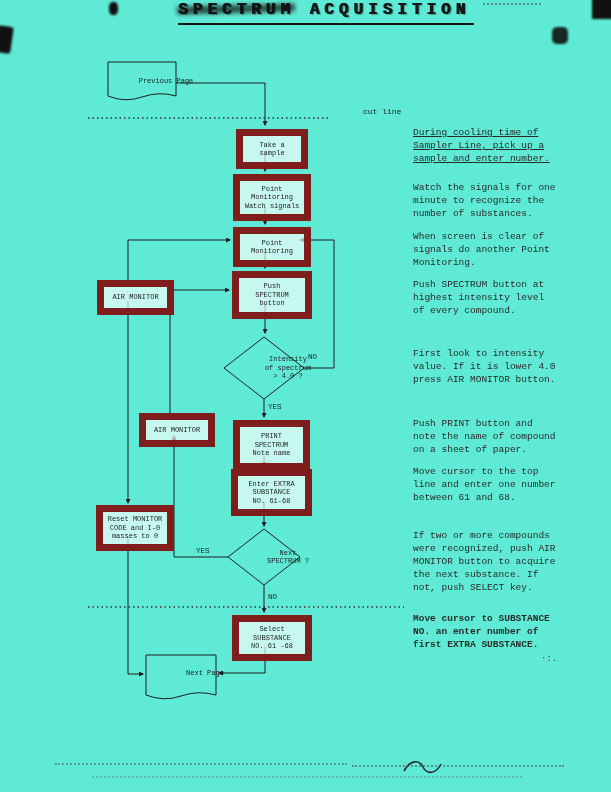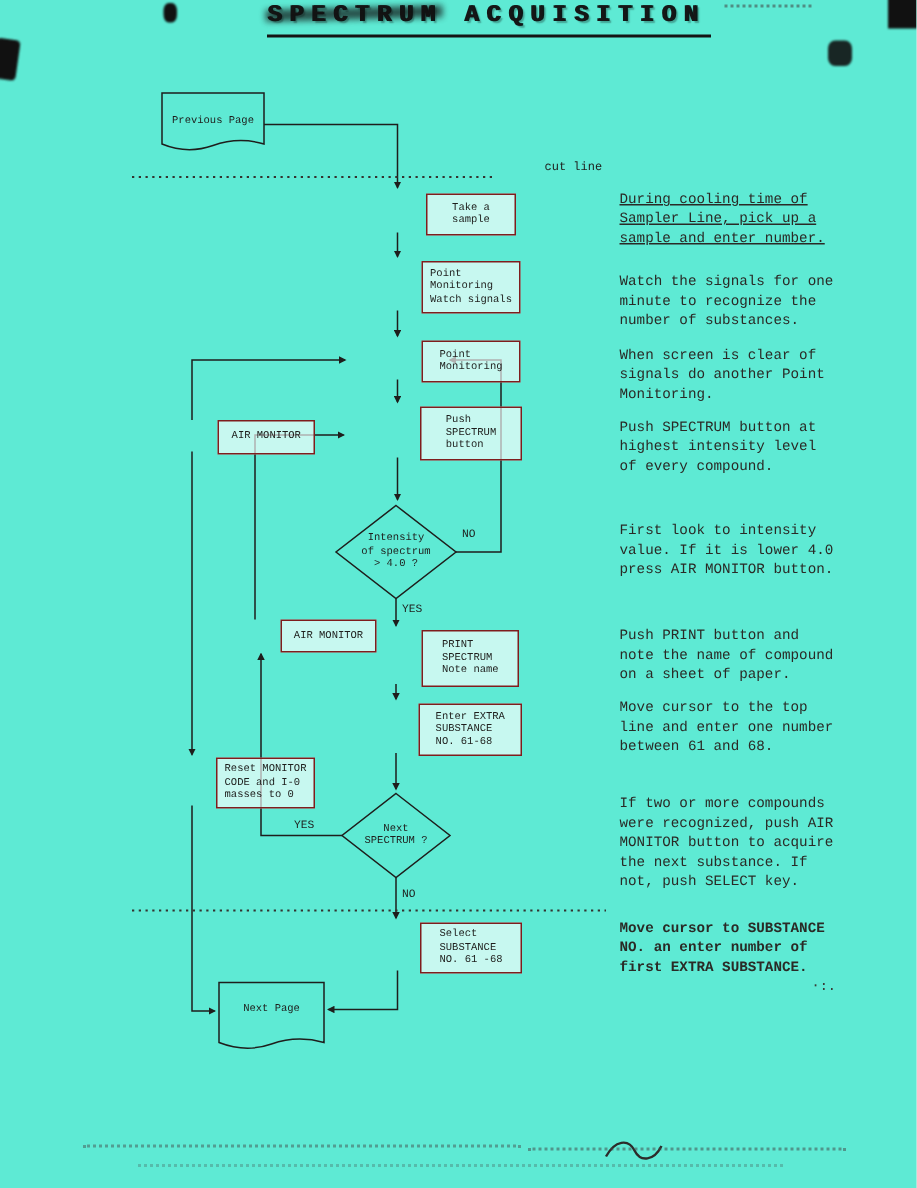--- a/index.html
+++ b/index.html
@@ -13,29 +13,29 @@
   #lines{position:absolute;left:0;top:0;width:611px;height:792px;}
   .title{
     position:absolute;left:178px;top:0px;
     font:bold 16px/20px "Liberation Mono","DejaVu Sans Mono",monospace;
     letter-spacing:5px;color:#161616;
     border-bottom:2px solid #141414;padding:0 4px 3px 0;
     text-shadow:1px 0 0 rgba(0,0,0,.85),2px 1px 1px rgba(0,0,0,.3);
     white-space:nowrap;
   }
   .node{
-    position:absolute;border:1px solid #7f1d1d;background:rgba(255,255,255,.65);
+    position:absolute;border:7px solid #7f1d1d;background:rgba(255,255,255,.65);
     display:flex;align-items:center;justify-content:center;
-    white-space:pre-line;
-    font:7px/8.5px "Liberation Mono","DejaVu Sans Mono",monospace;color:#1e1e1c;margin-left:48px;
+    text-align:center;white-space:pre-line;
+    font:7px/8.5px "Liberation Mono","DejaVu Sans Mono",monospace;color:#1e1e1c;
   }
   .dtext,.doclabel{
     position:absolute;display:flex;align-items:center;justify-content:center;
     text-align:center;white-space:pre-line;
-    font:7px/8.5px "Liberation Mono","DejaVu Sans Mono",monospace;color:#1e1e1c;
+    font:7px/8.5px "Liberation Mono","DejaVu Sans Mono",monospace;color:#1e1e1c;margin-left:24px;
   }
   .lbl{
     position:absolute;
     font:7.5px/8px "Liberation Mono","DejaVu Sans Mono",monospace;color:#1e1e1c;
   }
   .ann{
     position:absolute;left:413px;width:162px;white-space:pre-line;
     font:9.5px/13px "Liberation Mono","DejaVu Sans Mono",monospace;color:#2a2a26;
   }
   .blob{position:absolute;background:#111;filter:blur(.8px);}

